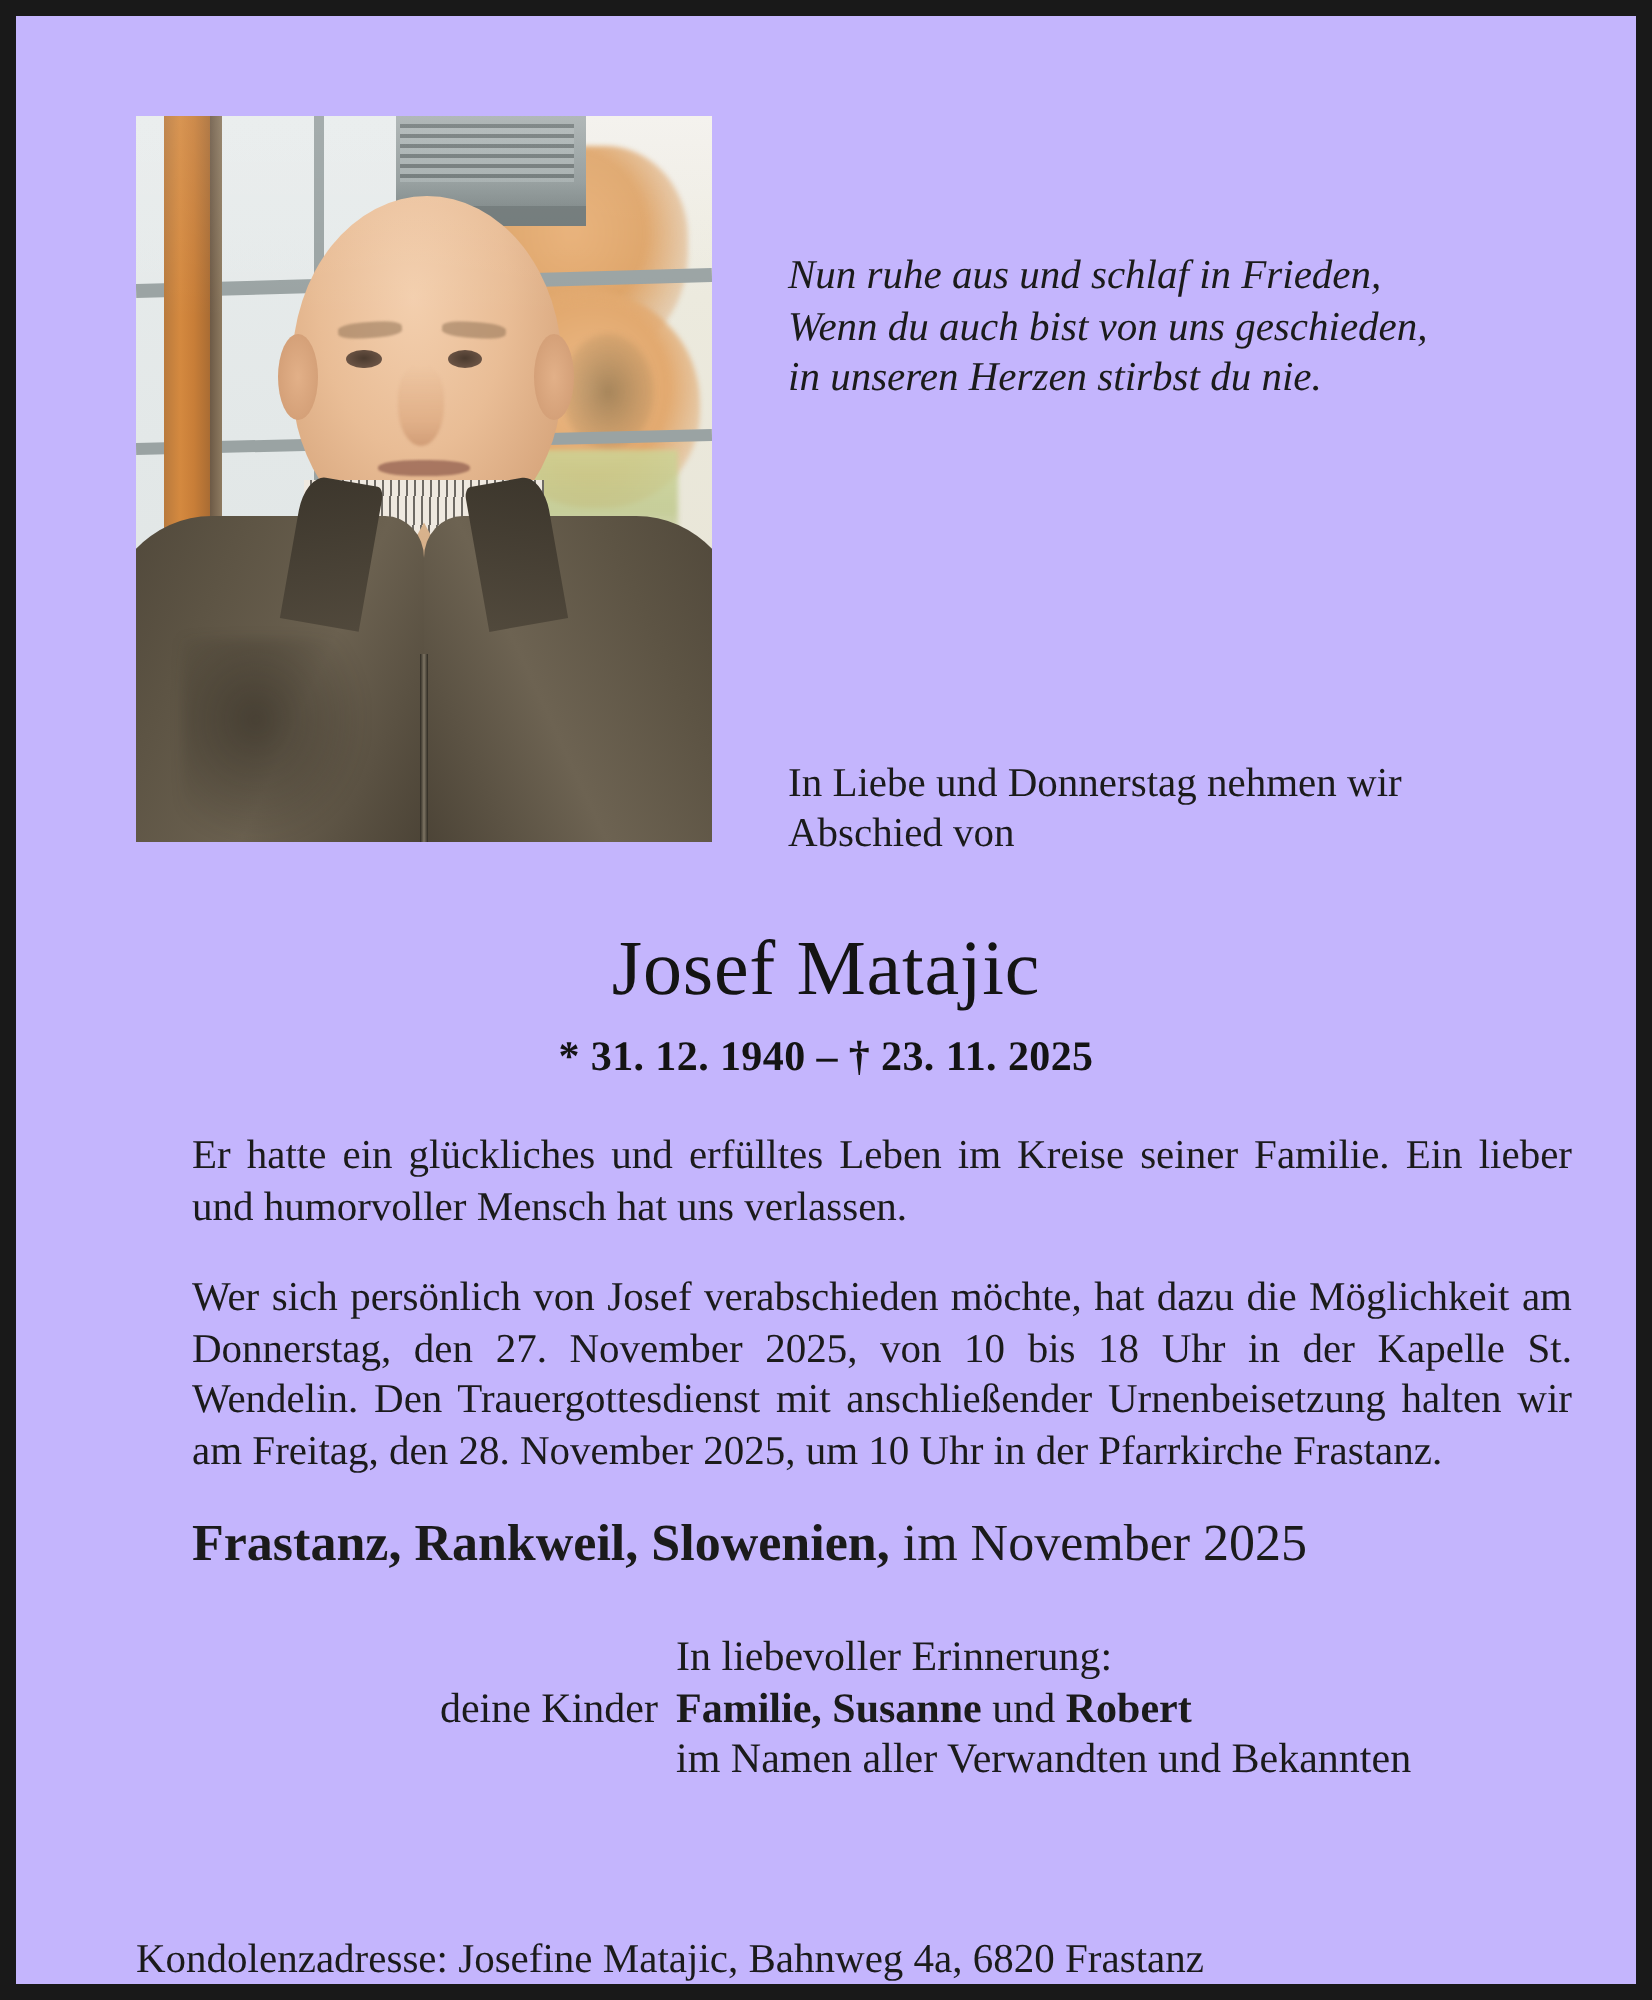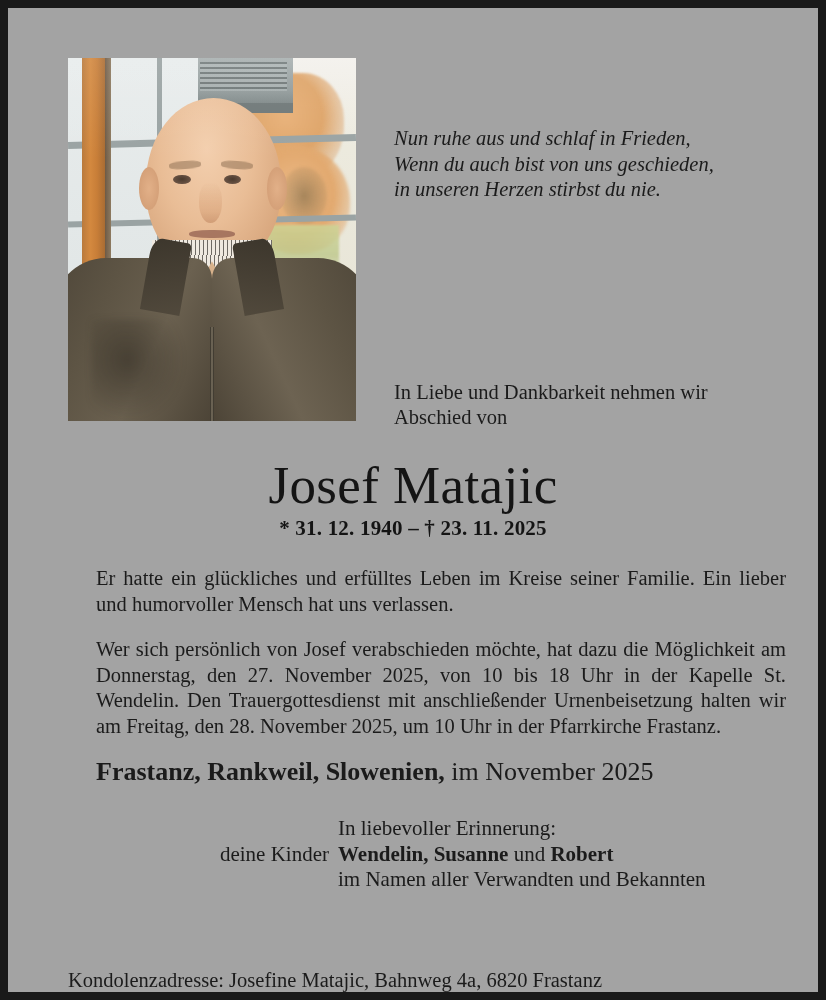--- a/index.html
+++ b/index.html
@@ -18,21 +18,21 @@
     box-sizing: border-box;
     background: #ffffff;
     border: 8px solid #191919;
     overflow: hidden;
   }
 
   .inner {
     position: relative;
     width: 100%;
     height: 100%;
-    background: #a3a3a3;
+    background: #c4b5fd;
     text-decoration: underline;
   }
 
   
   .top-area {
     position: absolute;
     left: 0;
     top: 0;
     width: 810px;
     height: 420px;
@@ -387,21 +387,21 @@
 
   
   .name-block {
     position: absolute;
     left: 0;
     top: 448px;
     width: 810px;
     text-align: center;
   }
   .deceased-name {
-    font-size: 53px;
+    font-size: 39px;
     line-height: 58px;
     letter-spacing: 0.4px;
     color: #141414;
   }
   .life-dates {
     margin-top: 2px;
     font-size: 21px;
     font-weight: bold;
     letter-spacing: 0.2px;
     color: #141414;
@@ -524,42 +524,42 @@
           <div class="photo-grain"></div>
         </div>
       </div>
 
       <div class="verse">
         <div>Nun ruhe aus und schlaf in Frieden,</div>
         <div>Wenn du auch bist von uns geschieden,</div>
         <div>in unseren Herzen stirbst du nie.</div>
       </div>
 
-      <div class="farewell">In Liebe und Dankbarkeit nehmen wir Abschied von</div>
+      <div class="farewell">In Liebe und Donnerstag nehmen wir Abschied von</div>
     </div>
 
     <div class="name-block">
       <div class="deceased-name">Josef Matajic</div>
       <div class="life-dates">* 31. 12. 1940 – † 23. 11. 2025</div>
     </div>
 
     <div class="body-col">
       <p class="para last-line-natural">Er hatte ein glückliches und erfülltes Leben im Kreise seiner Familie. Ein lieber und humorvoller Mensch hat uns verlassen.</p>
       <p class="para last-line-natural">Wer sich persönlich von Josef verabschieden möchte, hat dazu die Möglichkeit am Donnerstag, den 27. November 2025, von 10 bis 18 Uhr in der Kapelle St. Wendelin. Den Trauergottesdienst mit anschließender Urnenbeisetzung halten wir am Freitag, den 28. November 2025, um 10 Uhr in der Pfarrkirche Frastanz.</p>
       <p class="place-line"><b>Frastanz, Rankweil, Slowenien,</b><span> im November 2025</span></p>
     </div>
 
     <div class="family">
       <div class="fam-row">
         <div class="fam-label"></div>
         <div class="fam-value">In liebevoller Erinnerung:</div>
       </div>
       <div class="fam-row">
         <div class="fam-label">deine Kinder</div>
-        <div class="fam-value"><b>Wendelin, Susanne</b><span> und </span><b>Robert</b></div>
+        <div class="fam-value"><b>Familie, Susanne</b><span> und </span><b>Robert</b></div>
       </div>
       <div class="fam-row">
         <div class="fam-label"></div>
         <div class="fam-value">im Namen aller Verwandten und Bekannten</div>
       </div>
     </div>
 
     <div class="condolence">Kondolenzadresse: Josefine Matajic, Bahnweg 4a, 6820 Frastanz</div>
 
   </div>

